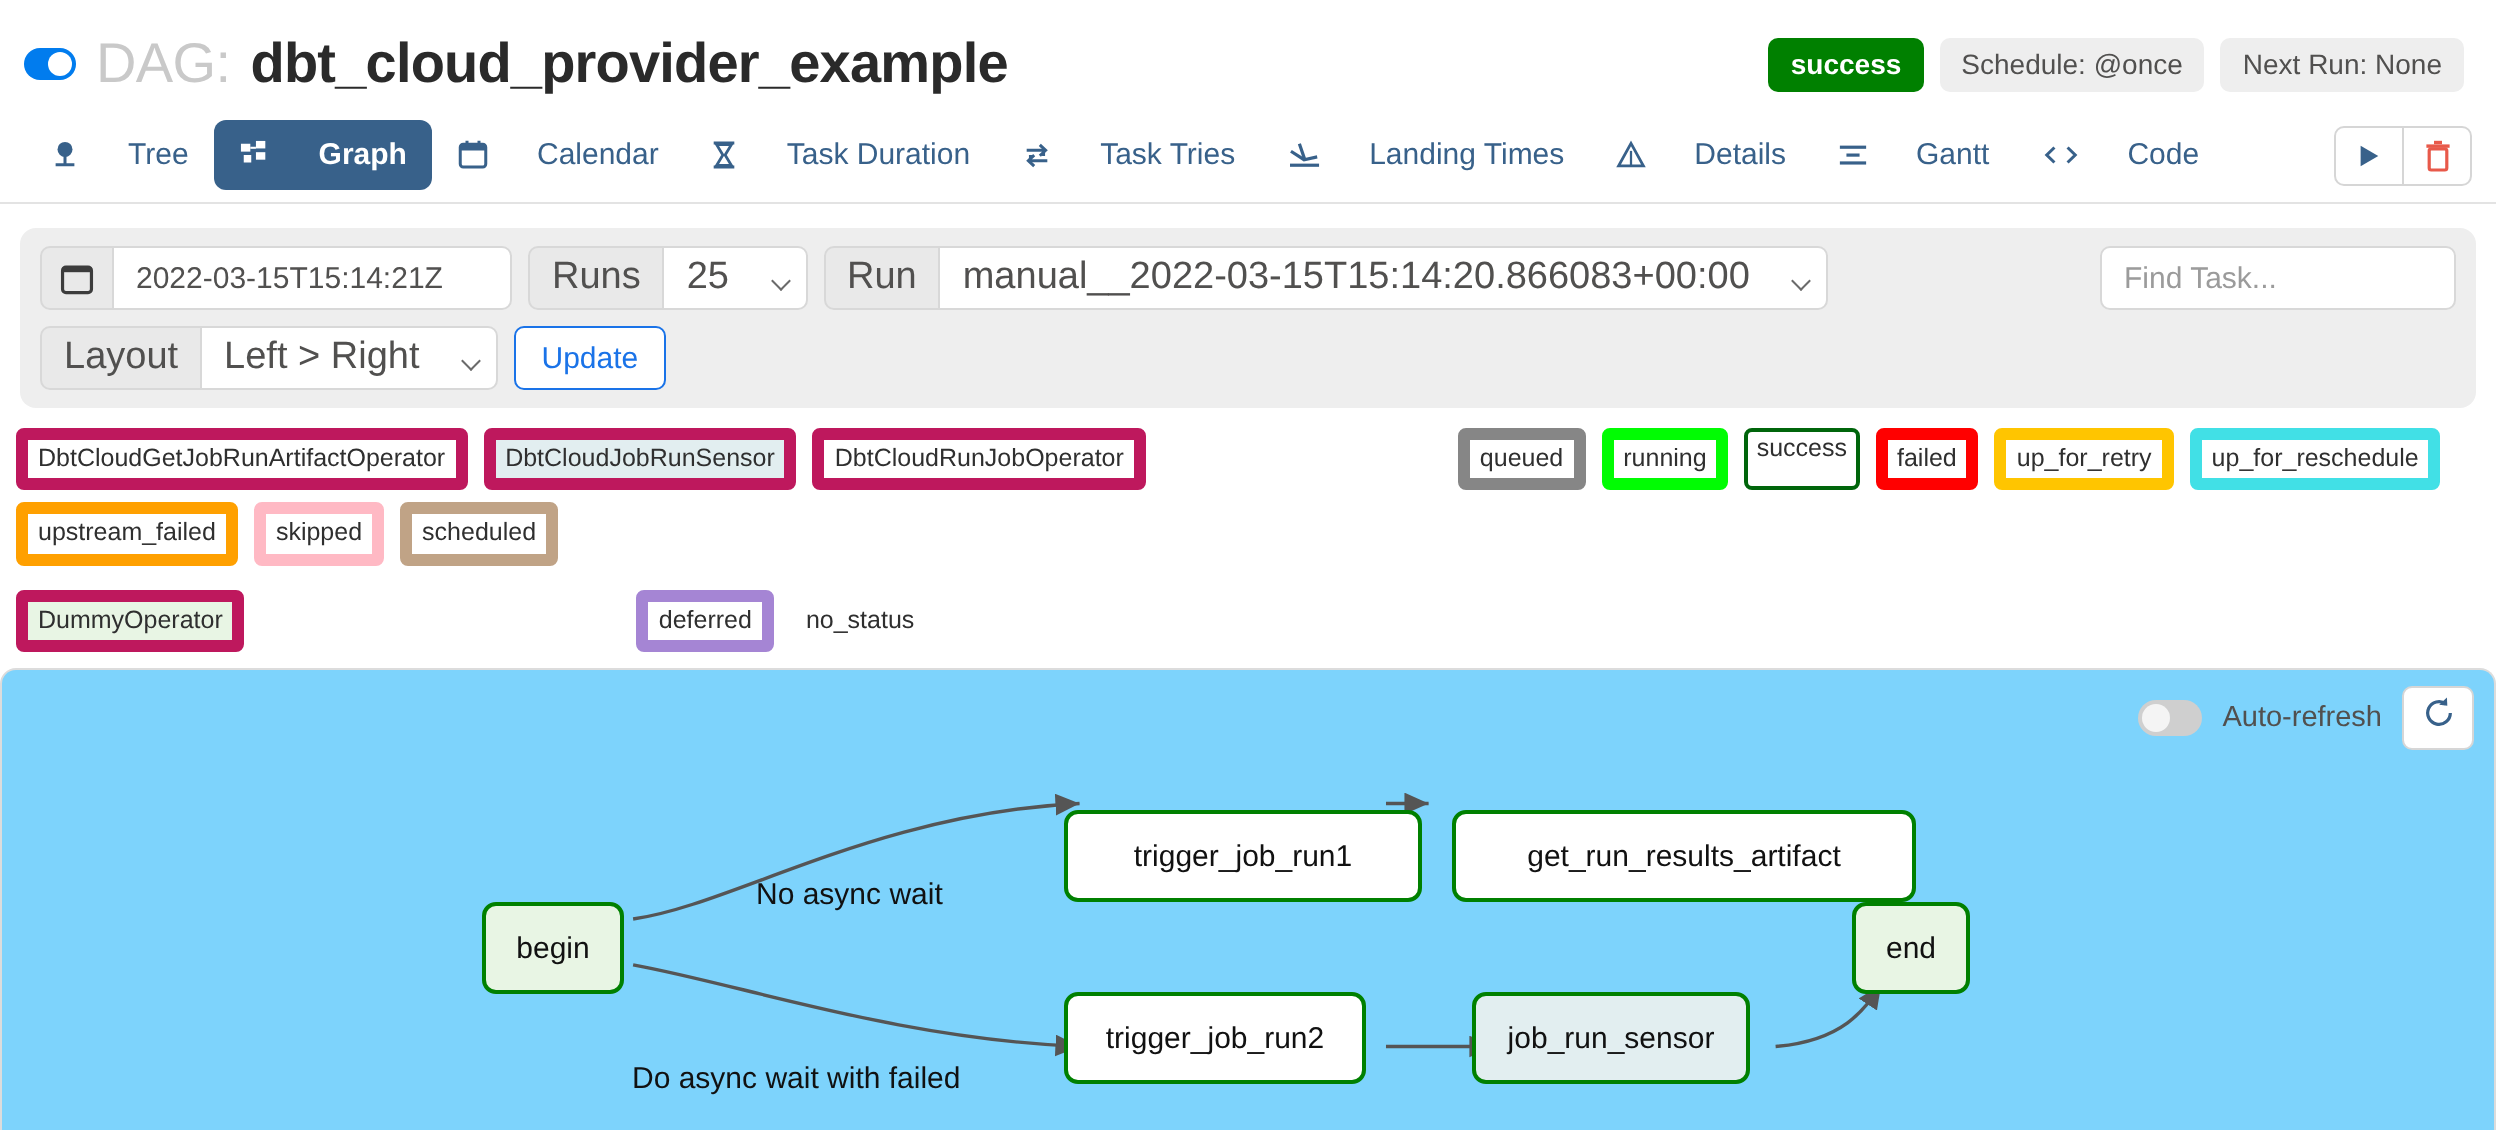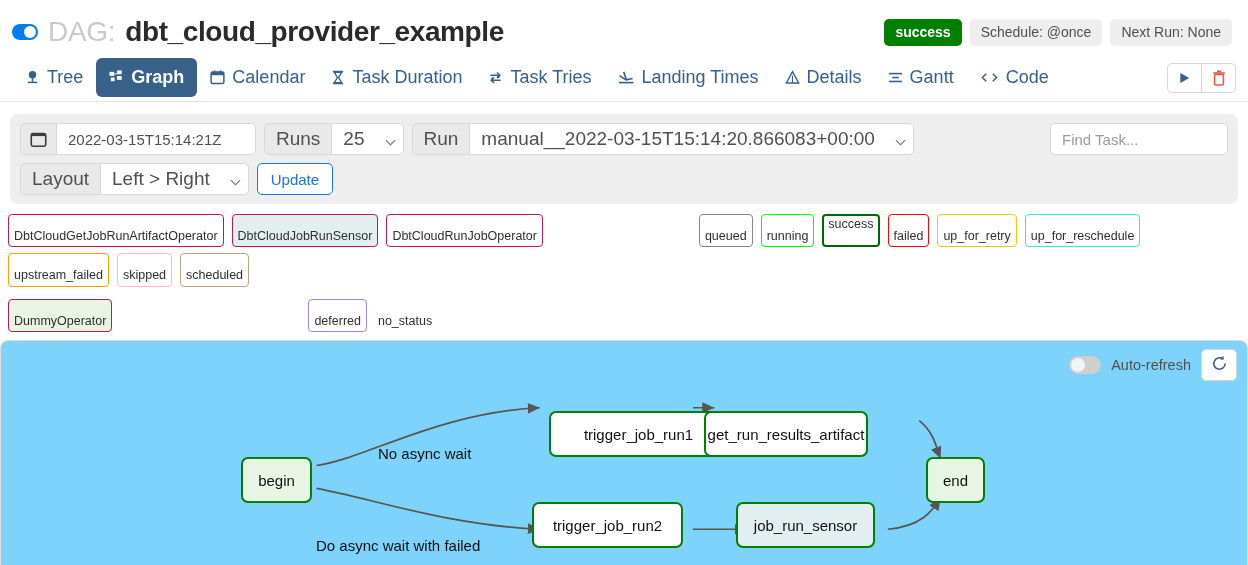--- a/index.html
+++ b/index.html
@@ -72,22 +72,22 @@
   
   .tabbar {
     display: flex; align-items: center;
     padding: 6px 12px 0 12px;
     border-bottom: 1px solid #e3e3e3;
     height: 54px;
     box-sizing: border-box;
     position: relative;
   }
   .tab {
-    display: flex; align-items: center; gap: 7px;
-    font-size: 18px;
+    display: flex; align-items: center; gap: 24px;
+    font-size: 15px;
     color: #38618a;
     padding: 9px 13px;
     border-radius: 6px;
     white-space: nowrap;
     cursor: pointer;
     text-align: center;
   }
   .tab.active {
     background: #38618a;
     color: #ffffff;
@@ -189,23 +189,23 @@
   .legend {
     padding: 10px 8px 8px 8px;
     display: flex;
     flex-wrap: wrap;
     align-content: flex-start;
     gap: 6px 8px;
     position: relative;
   }
   .lg {
     font-size: 12.5px;
-    border: 1px solid #be185d;
+    border: 6px solid #be185d;
     border-radius: 4px;
-    padding: 14px 5px 3px 5px;
+    padding: 2px 5px 3px 5px;
     background: #ffffff;
     color: #2f2f2f;
     line-height: 1.15;
     white-space: nowrap;
     font-family: "Liberation Sans", sans-serif;
   }
   .lg.plain { border-color: transparent; background: transparent; padding-left: 2px; }
   .legend-gap { width: 140px; }
 
   
@@ -499,24 +499,24 @@
     <path d="M905,80 C920,92 922,108 926,118" fill="none" stroke="#555555" stroke-width="1.7" marker-end="url(#arw)"></path>
 
     <path d="M682,189 L735,189" fill="none" stroke="#555555" stroke-width="1.7" marker-end="url(#arw)"></path>
 
     <path d="M874,189 C908,186 918,170 926,158" fill="none" stroke="#555555" stroke-width="1.7" marker-end="url(#arw)"></path>
   </svg>
 
   <div class="nodebox dummy" style="left:240px;top:116px;width:71px;height:46px">
     <span>begin</span>
   </div>
-  <div class="nodebox" style="left:548px;top:70px;width:179px;height:46px">
+  <div class="nodebox" style="left:531px;top:70px;width:179px;height:46px">
     <span>trigger_job_run1</span>
   </div>
-  <div class="nodebox" style="left:703px;top:70px;width:164px;height:46px">
+  <div class="nodebox" style="left:725px;top:70px;width:232px;height:46px">
     <span>get_run_results_artifact</span>
   </div>
   <div class="nodebox" style="left:531px;top:161px;width:151px;height:46px">
     <span>trigger_job_run2</span>
   </div>
   <div class="nodebox sensor" style="left:735px;top:161px;width:139px;height:46px">
     <span>job_run_sensor</span>
   </div>
   <div class="nodebox dummy" style="left:925px;top:116px;width:59px;height:46px">
     <span>end</span>

